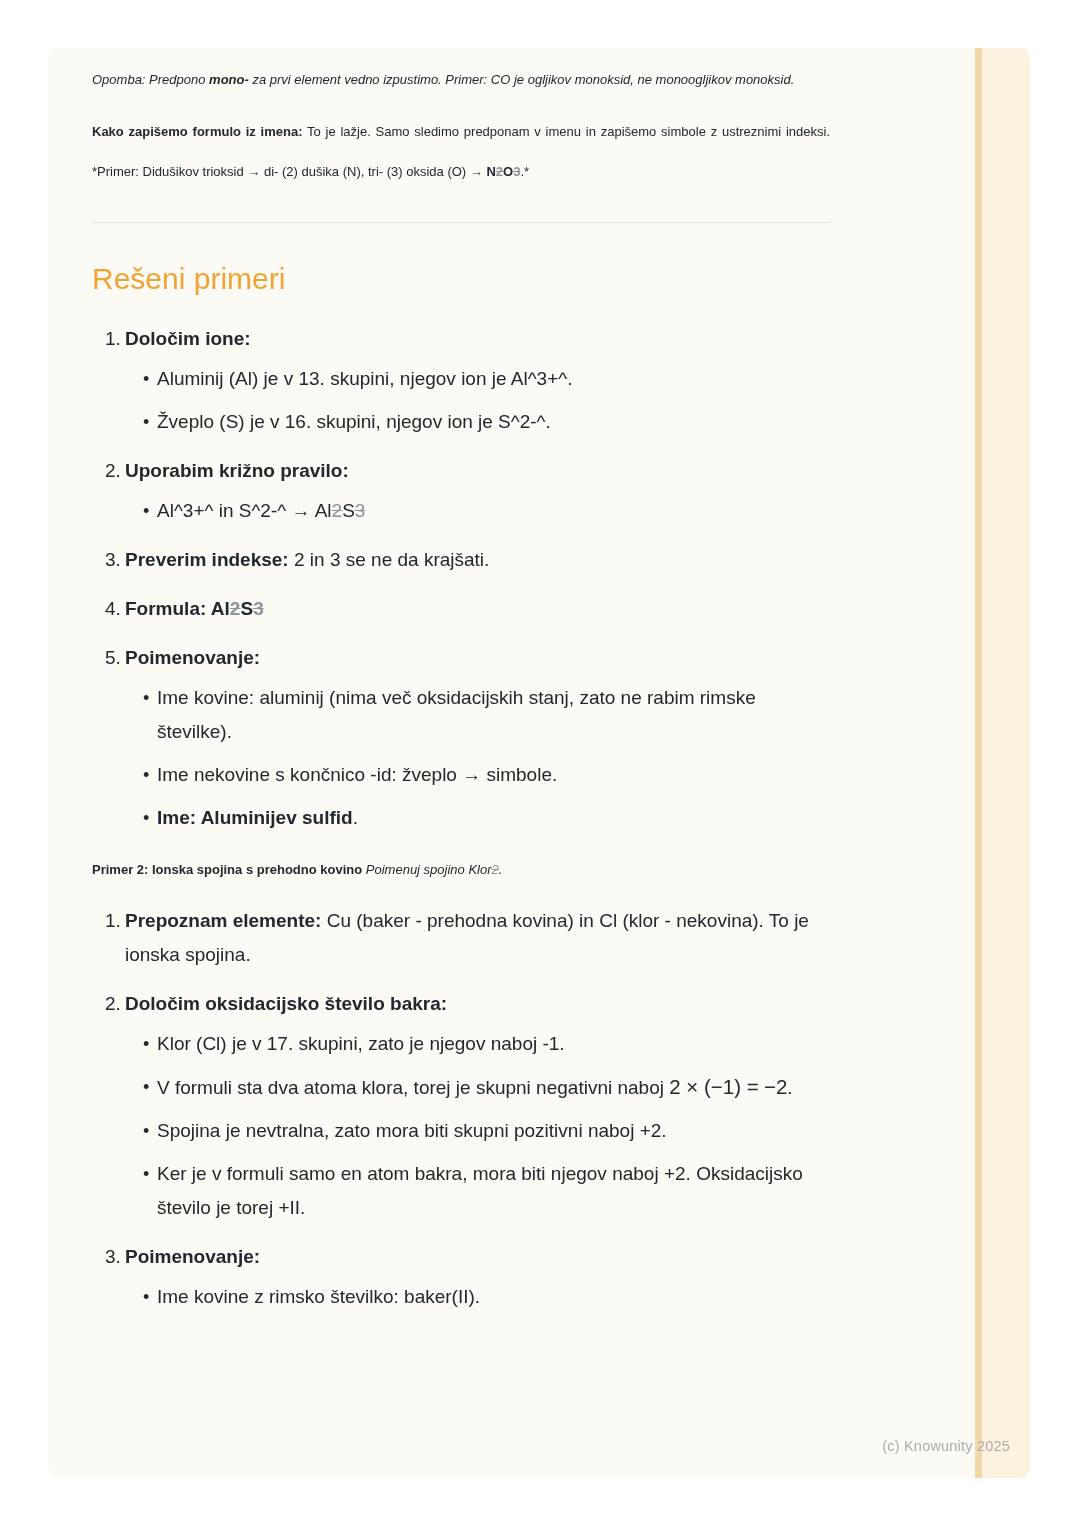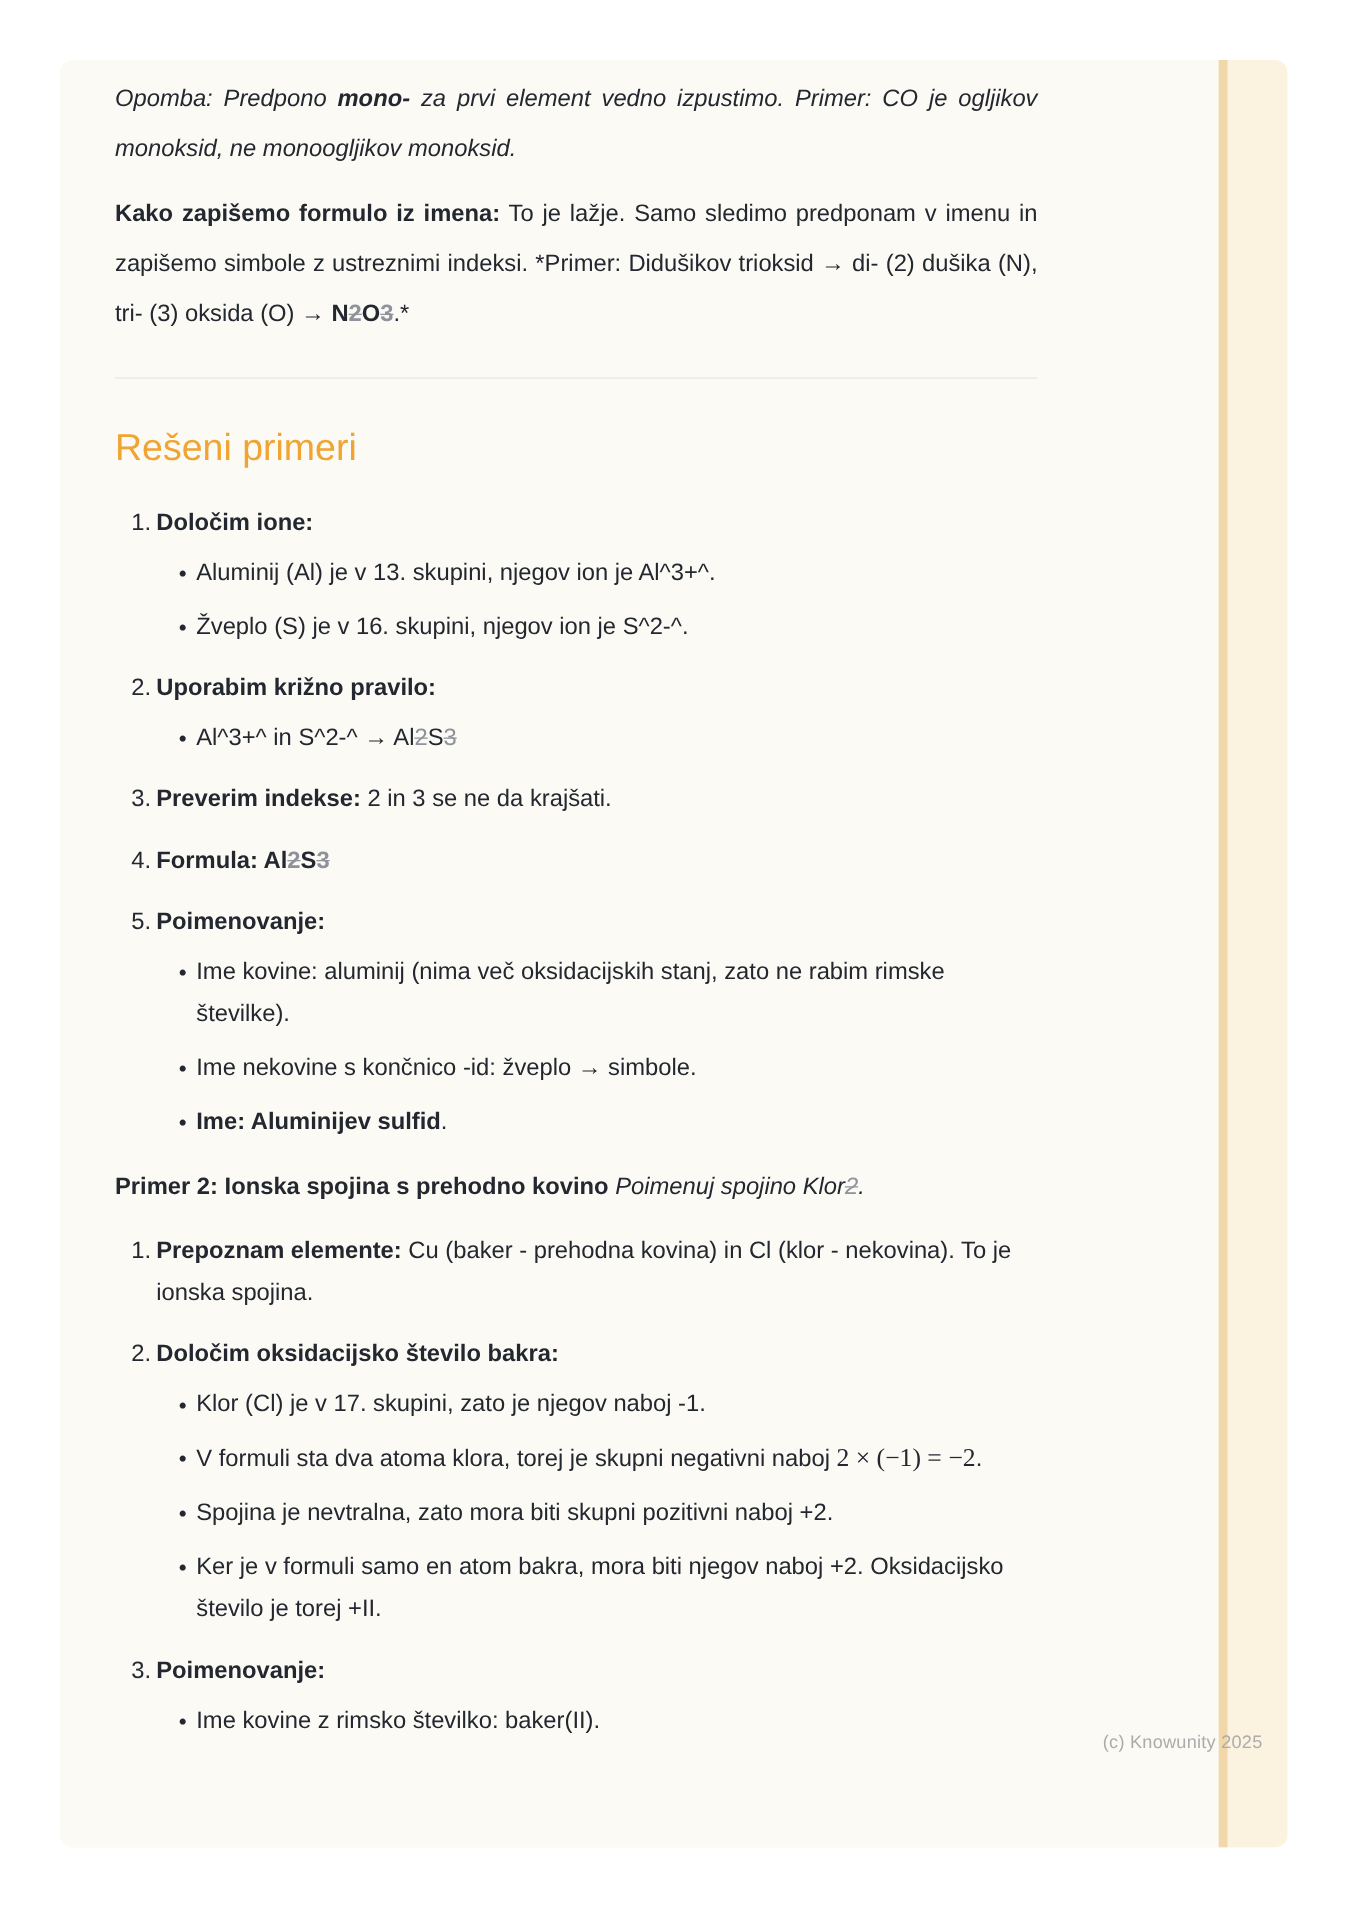--- a/index.html
+++ b/index.html
@@ -21,39 +21,39 @@
   }
   .stripe{
     position:absolute;right:0;top:0;bottom:0;width:55px;
     background:var(--stripe-light);
     border-left:7px solid var(--stripe-dark);
   }
   .content{
     position:relative;margin-right:55px;
     padding:12px 145px 30px 44px;
   }
-  .para{font-size:19px;line-height:40px;text-align:justify;margin-bottom:12px;}
+  .para{font-size:13px;line-height:40px;text-align:justify;margin-bottom:12px;}
   .para.intro{margin-bottom:14px;}
   hr.divider{border:0;border-top:1px solid var(--divider);margin:30px 0 37px;}
   h1.section{color:var(--accent);font-size:30px;line-height:38px;font-weight:400;margin:0 0 24px;}
   ol.steps{list-style:none;margin:6px 0 0 13px;padding:0;}
   ol.steps > li{position:relative;padding-left:20px;font-size:19px;line-height:34px;margin-bottom:15px;}
   ol.steps > li > .num{position:absolute;left:0;top:0;}
   ul.bullets{list-style:none;margin:6px 0 0;padding-left:18px;}
   ul.bullets > li{position:relative;padding-left:14px;line-height:34px;margin-bottom:9px;}
   ul.bullets > li > .dot{position:absolute;left:0;top:0;font-size:18px;}
   .seg.b{font-weight:700;}
   .seg.i{font-style:italic;}
   .seg.bi{font-weight:700;font-style:italic;}
   .seg.s{color:var(--muted);text-decoration:line-through;}
   .seg.bs{font-weight:700;color:var(--muted);text-decoration:line-through;}
   .seg.is{font-style:italic;color:var(--muted);text-decoration:line-through;}
-  .seg.math{font-family:Liberation Serif, serif;font-size:20.5px;}
+  .seg.math{font-family:Liberation Sans, sans-serif;font-size:20.5px;}
   .footer{
-    position:absolute;top:1386px;right:70px;z-index:5;
+    position:absolute;top:1438px;right:70px;z-index:5;
     font-size:14.5px;color:var(--footer);letter-spacing:0.2px;
   }
 </style>
 </head>
 <body>
 
 <div class="card">
   <div class="stripe"></div>
   <div class="content">
 

